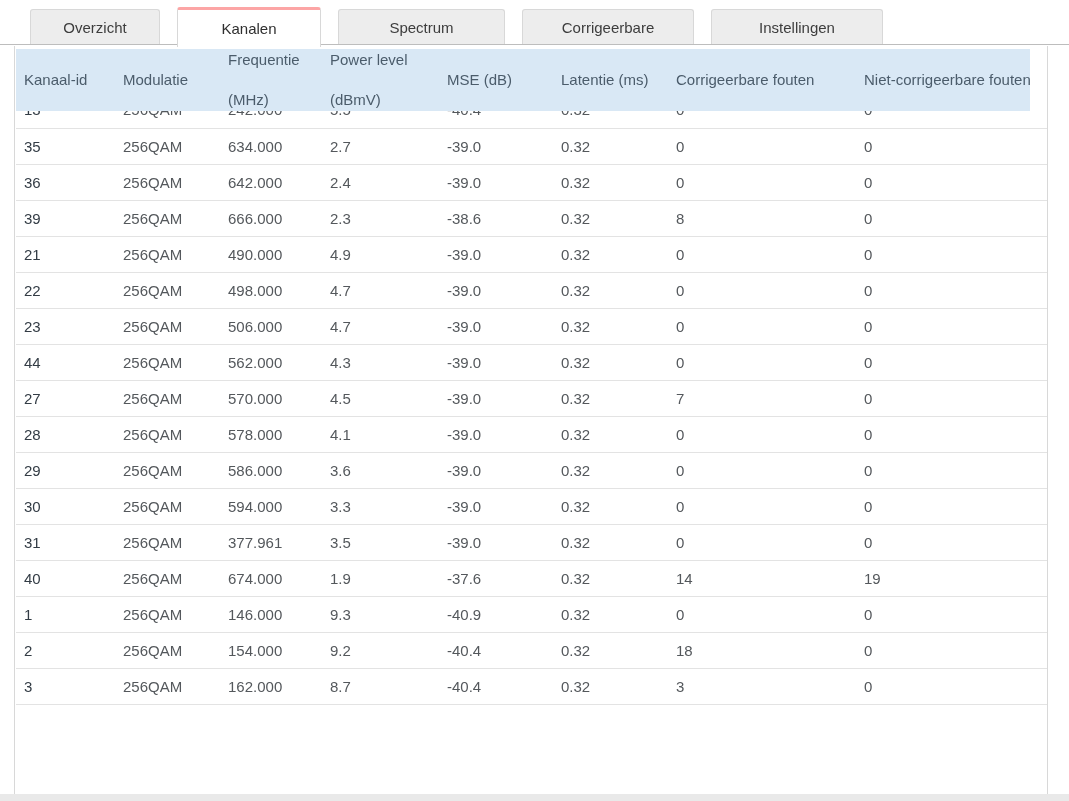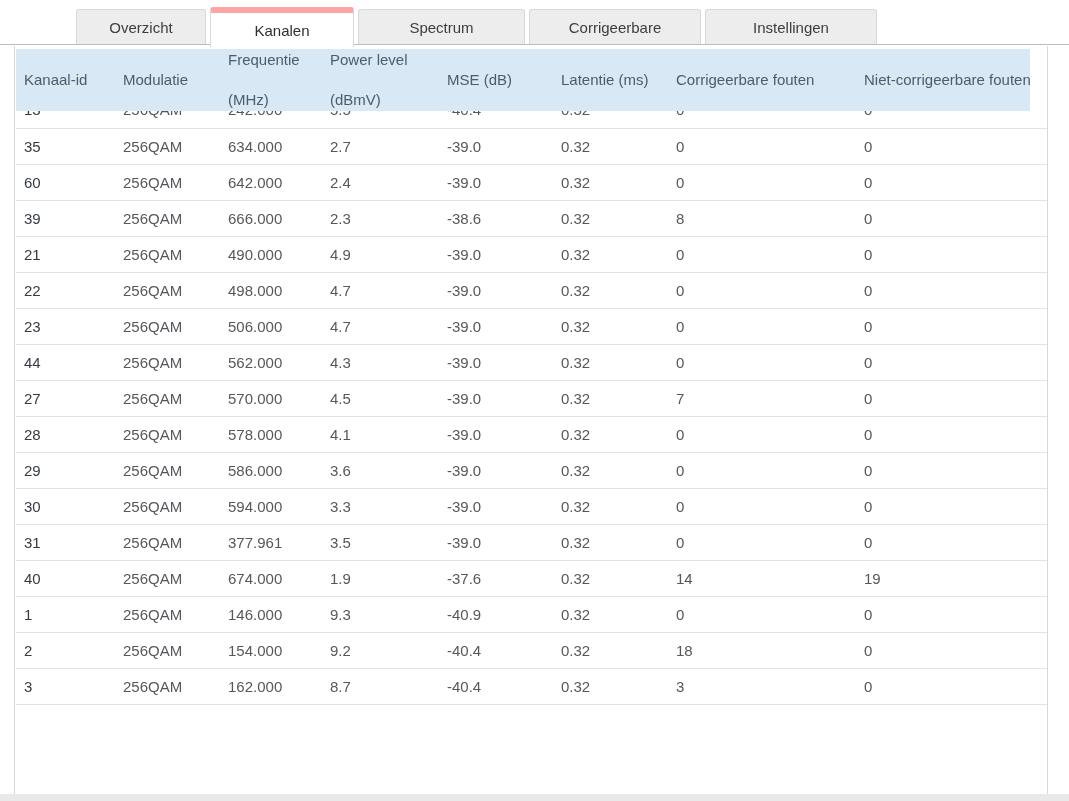--- a/index.html
+++ b/index.html
@@ -7,31 +7,31 @@
   body {
     width:1069px; height:801px; position:relative; overflow:hidden;
     background:#ffffff;
     font-family:"Liberation Sans","DejaVu Sans",sans-serif;
     -webkit-font-smoothing:antialiased;
   }
 
   
   .tabbar{
     position:absolute; left:30px; top:9px; height:35px;
-    display:flex; align-items:flex-end; gap:4px; z-index:3;margin-left:46px;
+    display:flex; align-items:flex-end; gap:17px; z-index:3;
   }
   .tab{
     height:35px; display:flex; align-items:center; justify-content:center;
     background:#ededed; border:1px solid #d8d8d8; border-bottom:none;
     border-radius:3px 3px 0 0;
     font-size:15px; color:#3d3d3d; cursor:pointer; padding:0 10px;
   }
   .tab.active{
     height:40px; position:relative; top:3px; z-index:4;
-    background:#ffffff; border-top:6px solid #fca5a5;
+    background:#ffffff; border-top:3px solid #fca5a5;
     color:#2f2f2f;
   }
 
   
   .card-outer{
     position:absolute; left:0; top:44px; width:1069px; height:750px;
     background:#ffffff; border-top:1px solid #bdbdbd; z-index:1;
   }
   .card-inner{
     position:absolute; left:14px; top:1px; width:1034px; height:749px;
@@ -181,21 +181,21 @@
               <td>256QAM</td>
               <td>634.000</td>
               <td>2.7</td>
               <td>-39.0</td>
               <td>0.32</td>
               <td>0</td>
               <td>0</td>
             </tr>
 
             <tr>
-              <td>60</td>
+              <td>36</td>
               <td>256QAM</td>
               <td>642.000</td>
               <td>2.4</td>
               <td>-39.0</td>
               <td>0.32</td>
               <td>0</td>
               <td>0</td>
             </tr>
 
             <tr>

